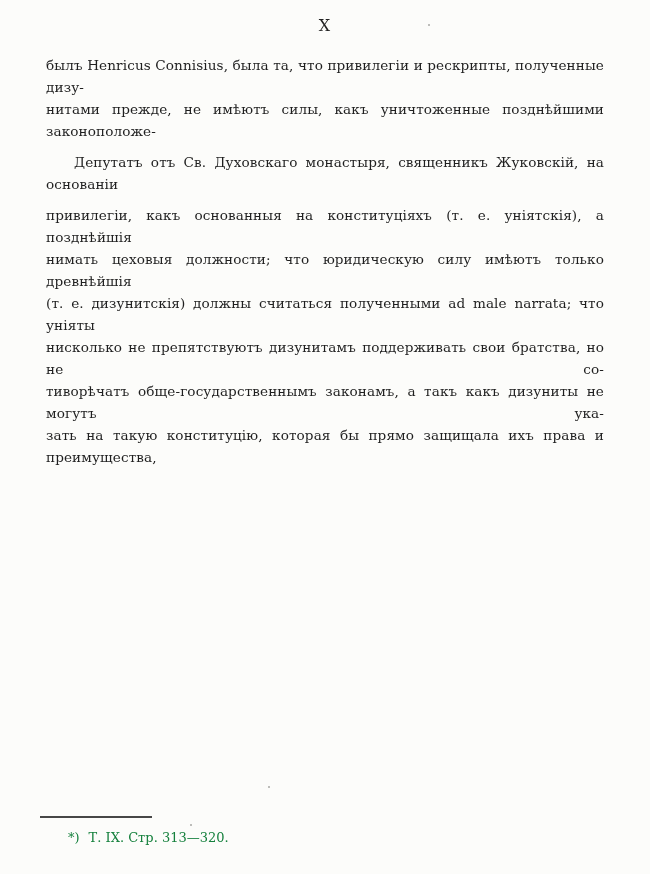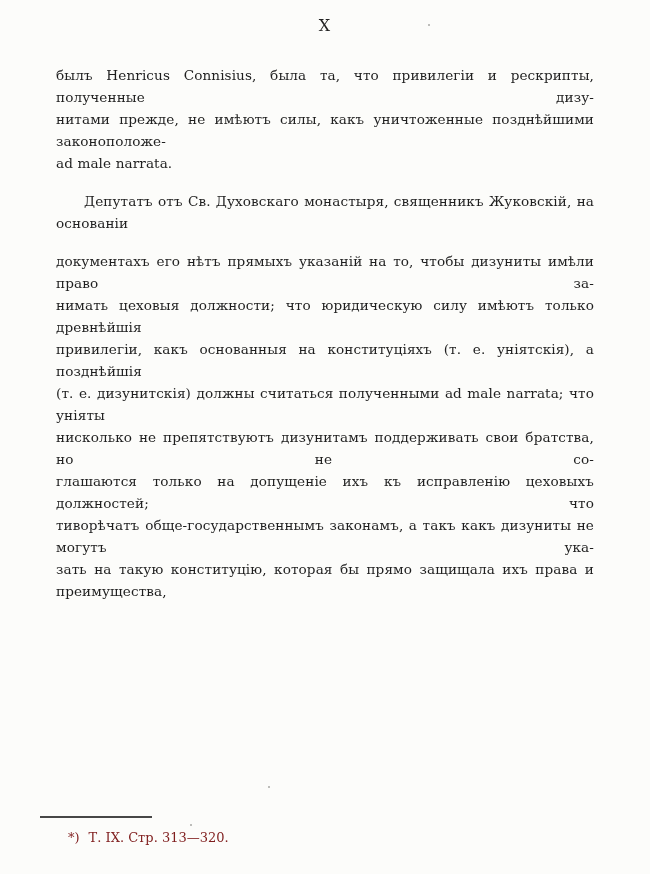--- a/index.html
+++ b/index.html
@@ -26,21 +26,21 @@
     font-size: 16px;
     letter-spacing: 1px;
     color: #222;
   }
   .text-block {
     position: absolute;
     top: 48px;
     left: 40px;
     width: 570px;
   }
-  .paragraph { margin: 16px; }
+  .paragraph { margin: 6px; }
   .paragraph + .paragraph { margin-top: 9px; }
   .line {
     font-size: 13.6px;
     line-height: 22px;
     text-align: justify;
     text-align-last: justify;
     letter-spacing: 0.1px;
   }
   .line.first-line { text-indent: 28px; }
   .line.last-left { text-align-last: left; }
@@ -52,21 +52,21 @@
     height: 2px;
     background: #474747;
   }
   .footnote {
     position: absolute;
     left: 40px;
     top: 829px;
     width: 570px;
     font-size: 13px;
     line-height: 18px;
-    color: #7f1d1d;
+    color: #15803d;
   }
   .footnote .fn-marker {
     margin-left: 28px;
     margin-right: 9px;
   }
   .speck {
     position: absolute;
     background: #8b8b88;
     border-radius: 50%;
     opacity: 0.75;
@@ -79,32 +79,29 @@
 <body>
 
 <div class="sheet" style="background: rgb(252, 252, 250); color: rgb(31, 31, 31);">
 
   <div class="page-number">X</div>
 
   <div class="text-block" id="text-block">
       <div class="paragraph">
         <div class="line">былъ Henricus Connisius, была та, что привилегіи и рескрипты, полученные дизу-</div>
         <div class="line">нитами прежде, не имѣютъ силы, какъ уничтоженные позднѣйшими законоположе-</div>
-        <div class="line last-left">ad male narrata.</div>
       </div>
       <div class="paragraph">
         <div class="line first-line">Депутатъ отъ Св. Духовскаго монастыря, священникъ Жуковскій, на основаніи</div>
       </div>
       <div class="paragraph">
-        <div class="line">документахъ его нѣтъ прямыхъ указаній на то, чтобы дизуниты имѣли право за-</div>
+        <div class="line">привилегіи, какъ основанныя на конституціяхъ (т. е. уніятскія), а позднѣйшія</div>
         <div class="line">нимать цеховыя должности; что юридическую силу имѣютъ только древнѣйшія</div>
-        <div class="line">привилегіи, какъ основанныя на конституціяхъ (т. е. уніятскія), а позднѣйшія</div>
         <div class="line">(т. е. дизунитскія) должны считаться полученными ad male narrata; что уніяты</div>
         <div class="line">нисколько не препятствуютъ дизунитамъ поддерживать свои братства, но не со-</div>
-        <div class="line">глашаются только на допущеніе ихъ къ исправленію цеховыхъ должностей; что</div>
         <div class="line">тиворѣчатъ обще-государственнымъ законамъ, а такъ какъ дизуниты не могутъ ука-</div>
         <div class="line">зать на такую конституцію, которая бы прямо защищала ихъ права и преимущества,</div>
       </div>
     </div>
 
   <div class="footnote-rule"></div>
 
   <div class="footnote">
     <span class="fn-marker">*)</span><span>Т. IX. Стр. 313—320.</span>
   </div>

